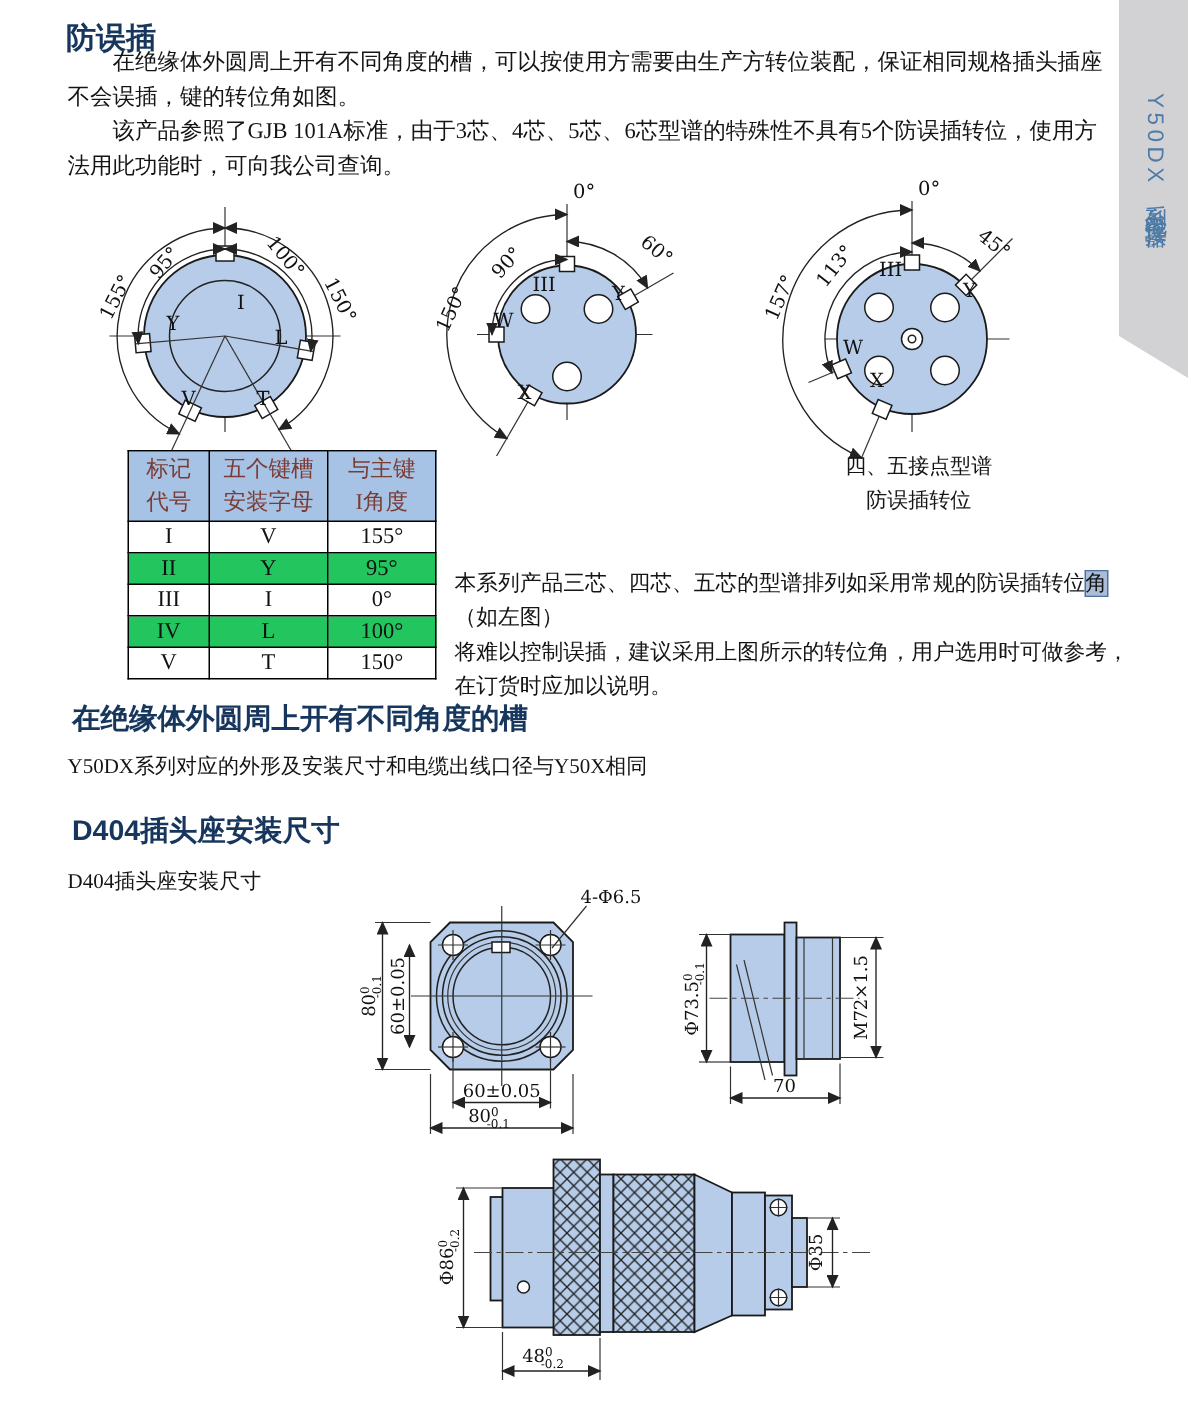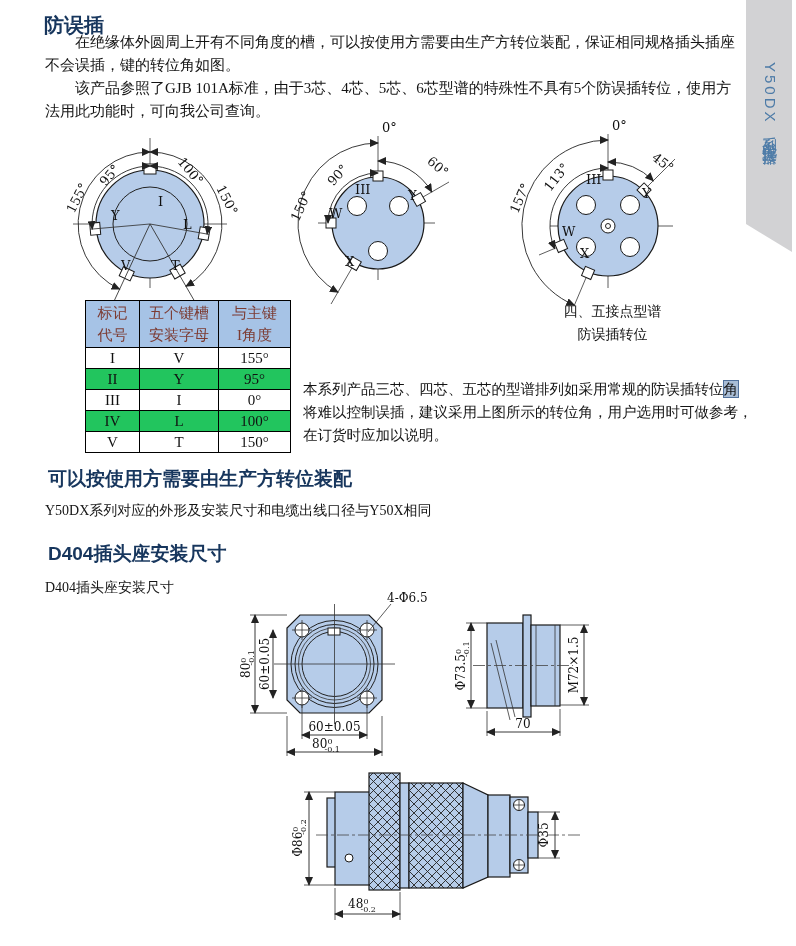--- a/index.html
+++ b/index.html
@@ -246,25 +246,26 @@
   </tbody>
     </table>
 
   <div class="abs caption" style="left:520px;top:300px;">
     <div>四、五接点型谱</div>
     <div>防误插转位</div>
   </div>
 
   <div class="abs note" style="left:303px;top:378px;">
     <div><span>本系列产品三芯、四芯、五芯的型谱排列如采用常规的防误插转位</span><span class="hl">角</span></div>
+    <div>（如左图）</div>
     <div>将难以控制误插，建议采用上图所示的转位角，用户选用时可做参考，</div>
     <div>在订货时应加以说明。</div>
   </div>
 
-  <div class="abs h2" style="left:48px;top:466px;">可以按使用方需要由生产方转位装配</div>
+  <div class="abs h2" style="left:48px;top:466px;">在绝缘体外圆周上开有不同角度的槽</div>
   <div class="abs bodyline" style="left:45px;top:502px;">Y50DX系列对应的外形及安装尺寸和电缆出线口径与Y50X相同</div>
   <div class="abs h2" style="left:48px;top:541px;">D404插头座安装尺寸</div>
   <div class="abs bodyline" style="left:45px;top:579px;">D404插头座安装尺寸</div>
 
   <svg class="abs" style="left:228px;top:588px;" width="415" height="180" viewBox="0 0 415 180">
     <defs>
       <marker id="arA" markerWidth="10" markerHeight="8" refX="8" refY="4" orient="auto-start-reverse" markerUnits="userSpaceOnUse">
         <path d="M0,0 L9,4 L0,8 z" fill="#222"></path>
       </marker>
     </defs>

